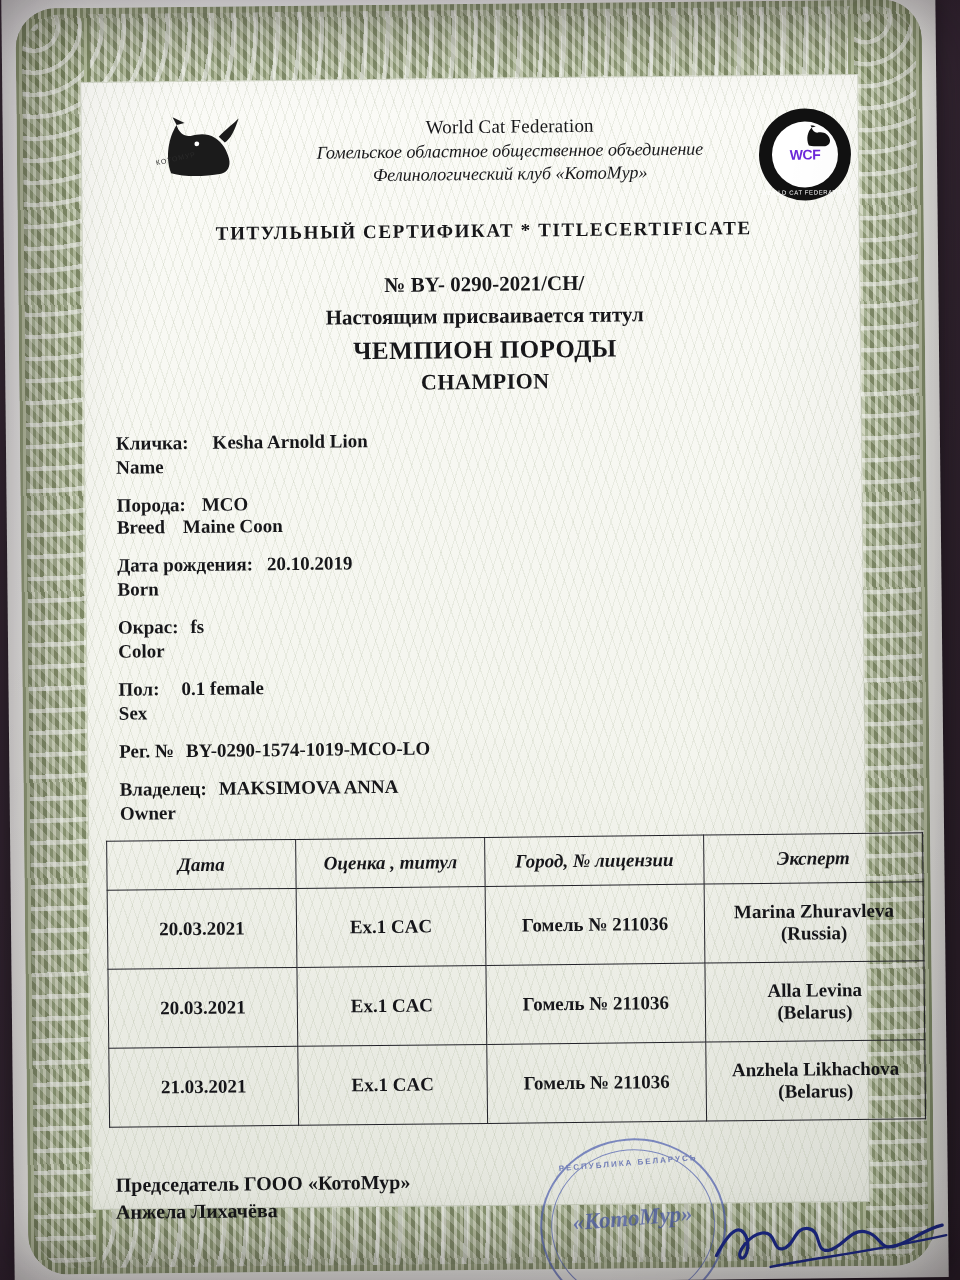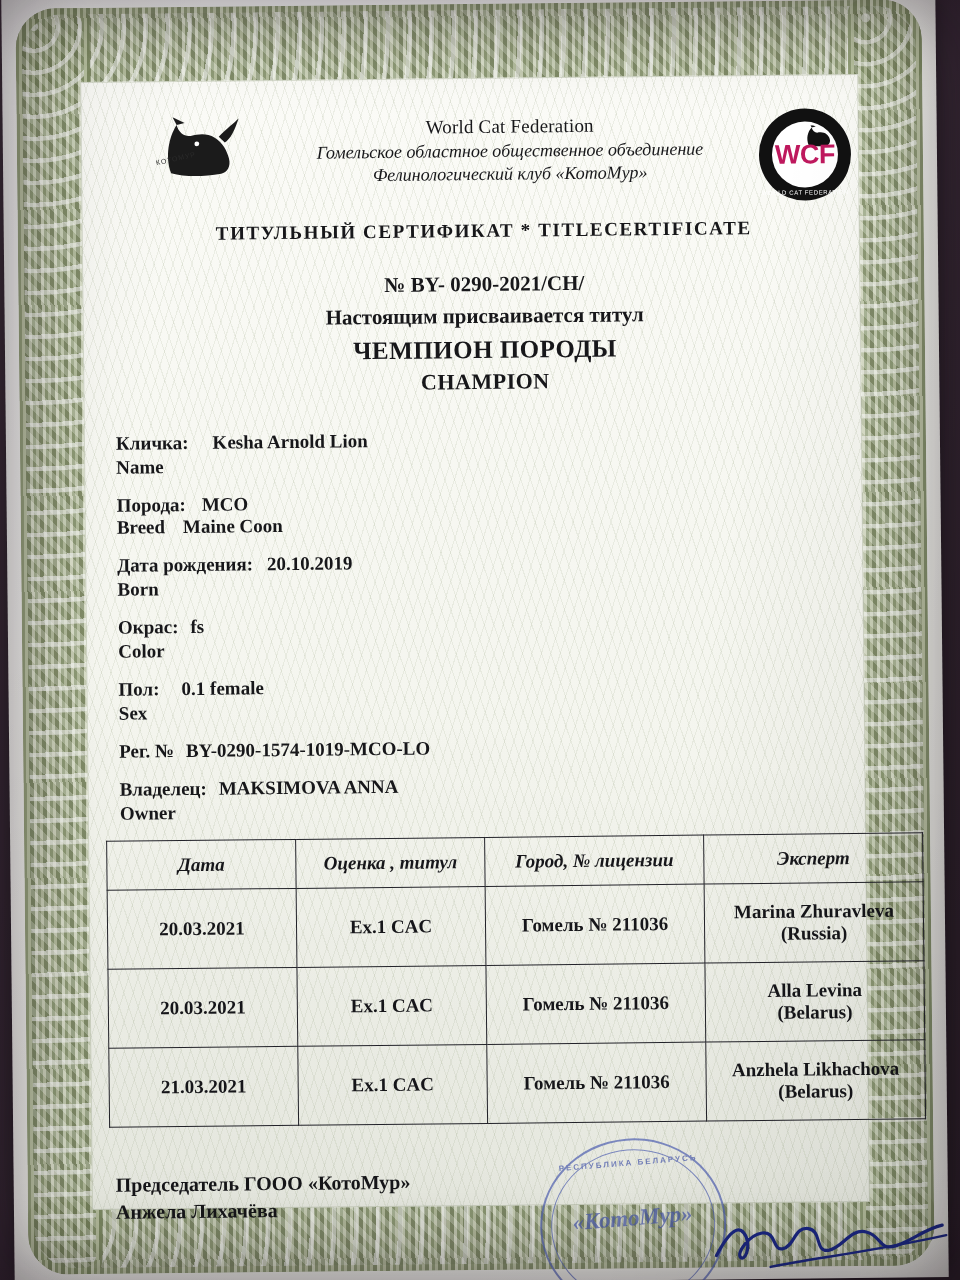--- a/index.html
+++ b/index.html
@@ -189,22 +189,22 @@
     background: #fff;
     display: flex;
     align-items: center;
     justify-content: center;
     position: relative;
     overflow: hidden;
   }
   .wcf-badge .wcf-text {
     font-family: "Liberation Sans", sans-serif;
     font-weight: bold;
-    font-size: 27px;
-    color: #be185d;
+    font-size: 14px;
+    color: #6d28d9;
     letter-spacing: -0.5px;
     z-index: 2;
   }
   .wcf-badge .mini-cat {
     position: absolute;
     top: 4px;
     right: 6px;
     z-index: 1;
   }
   .wcf-badge .ring-label {

